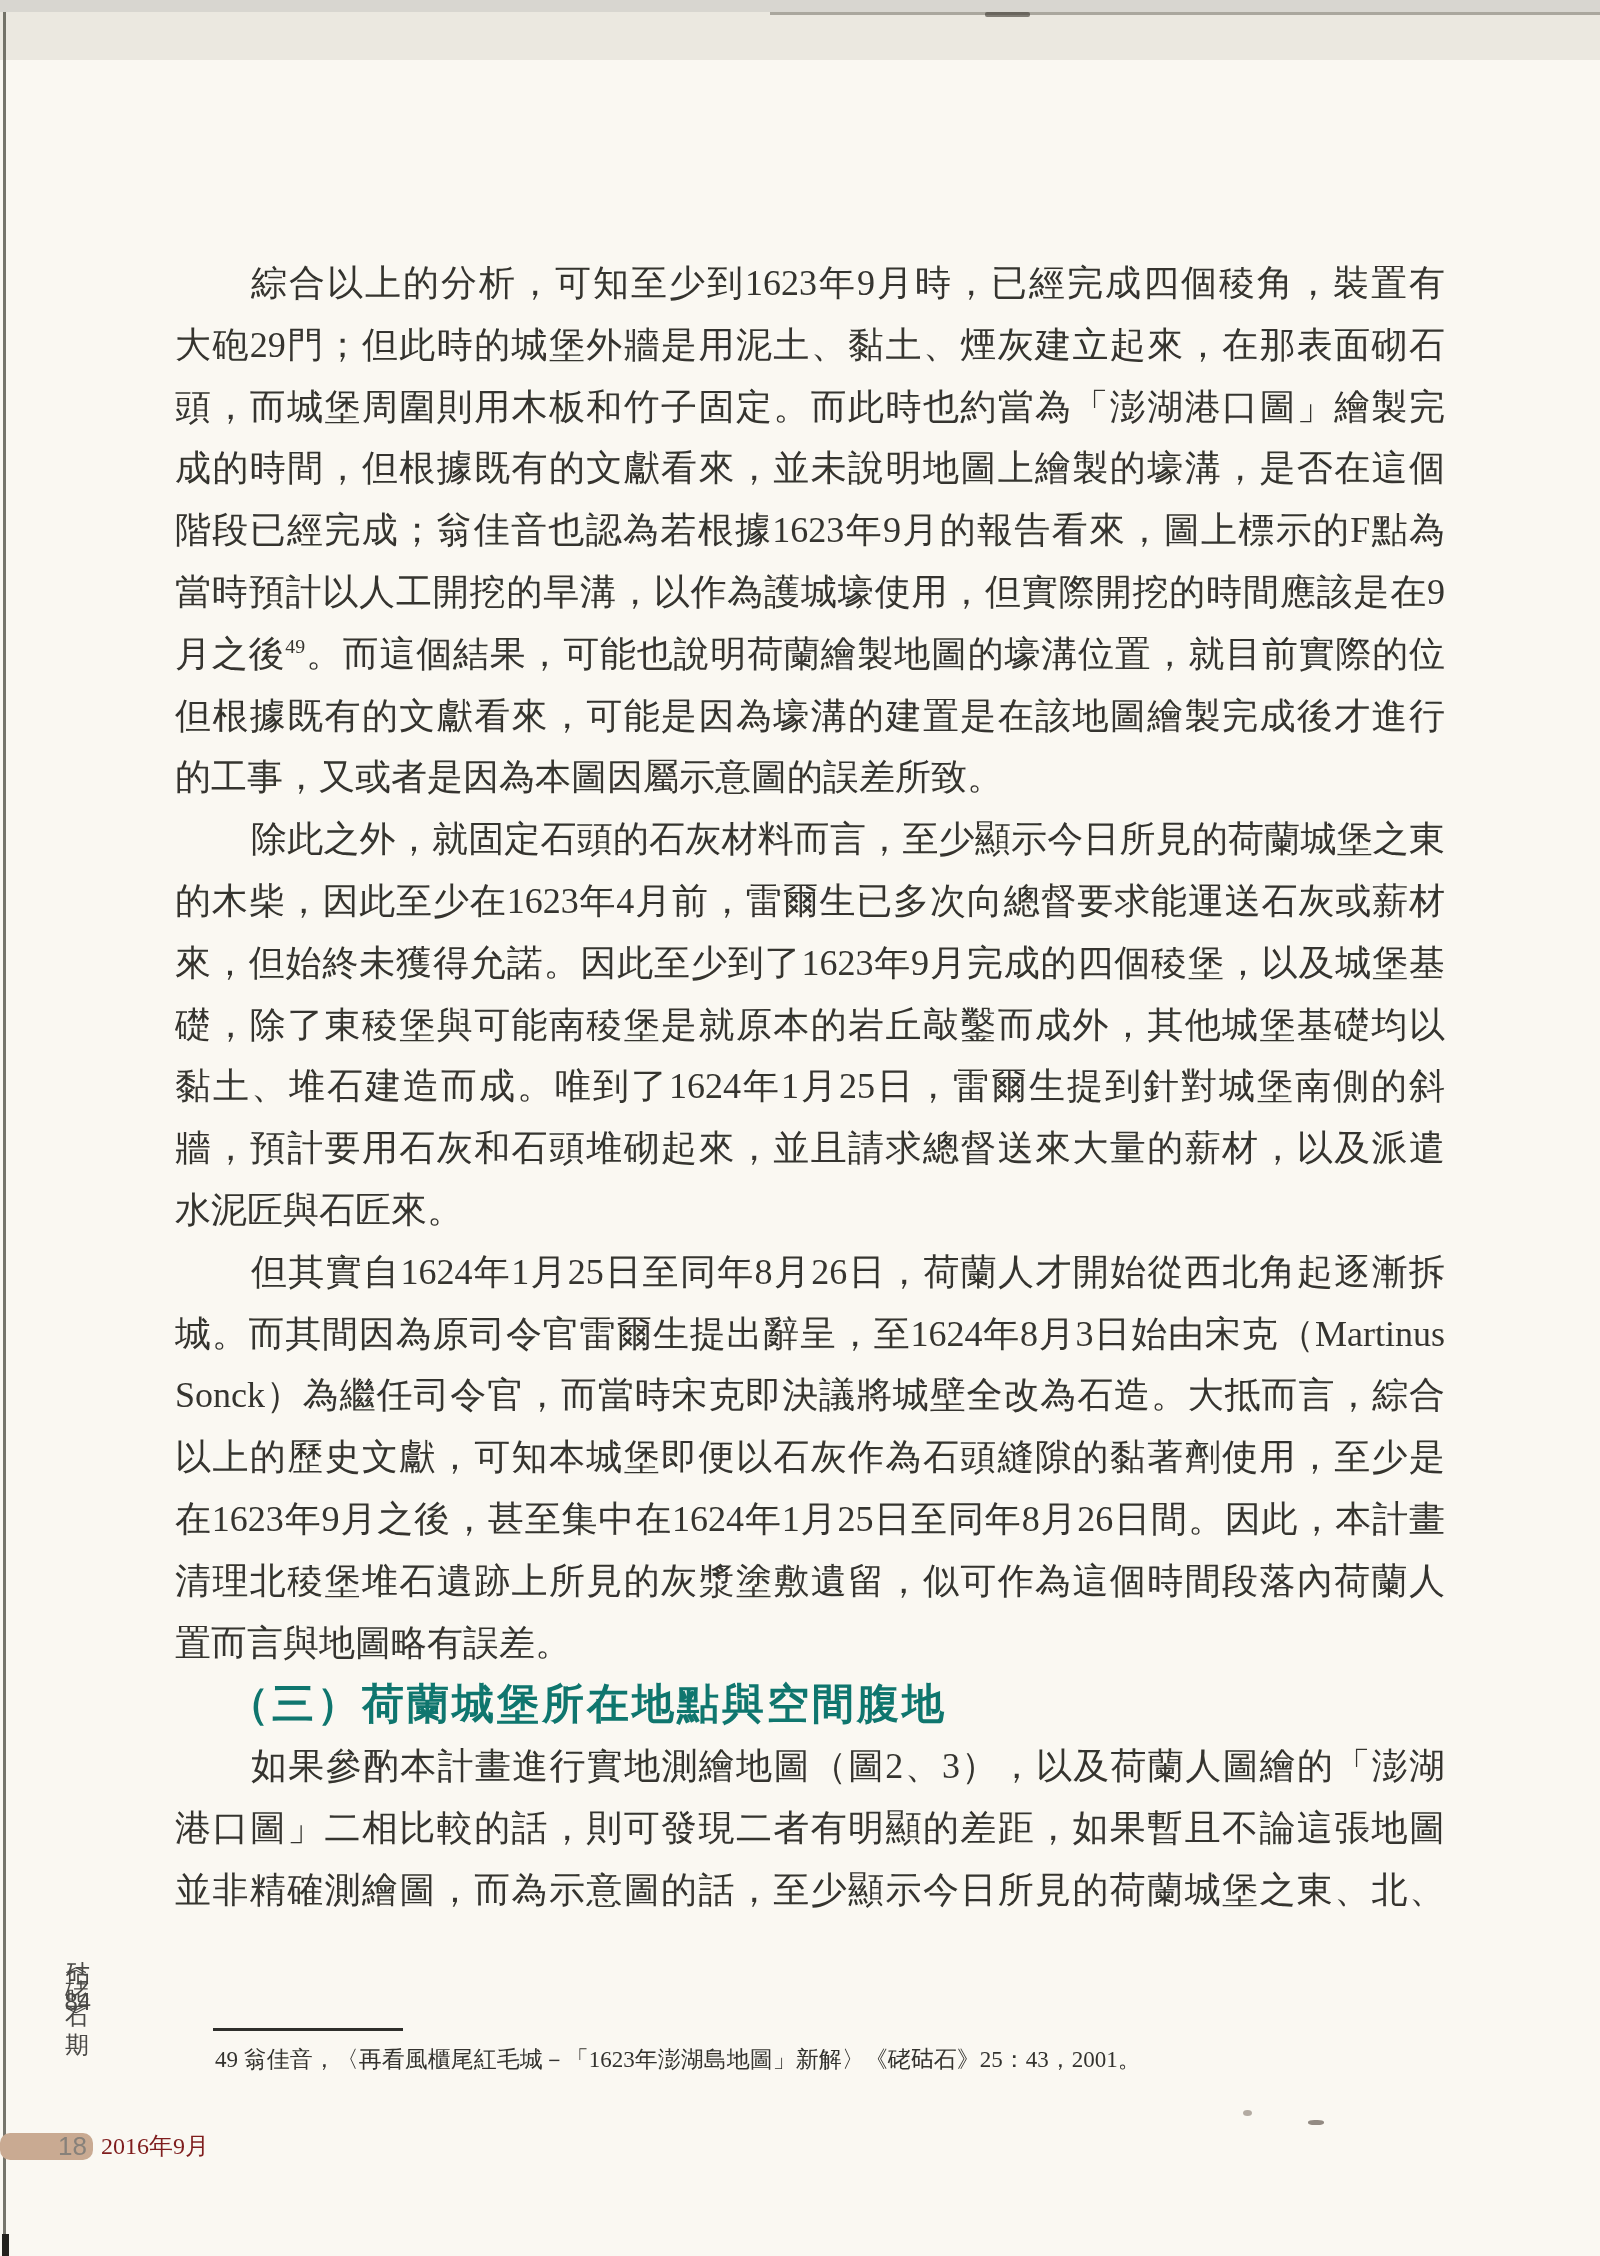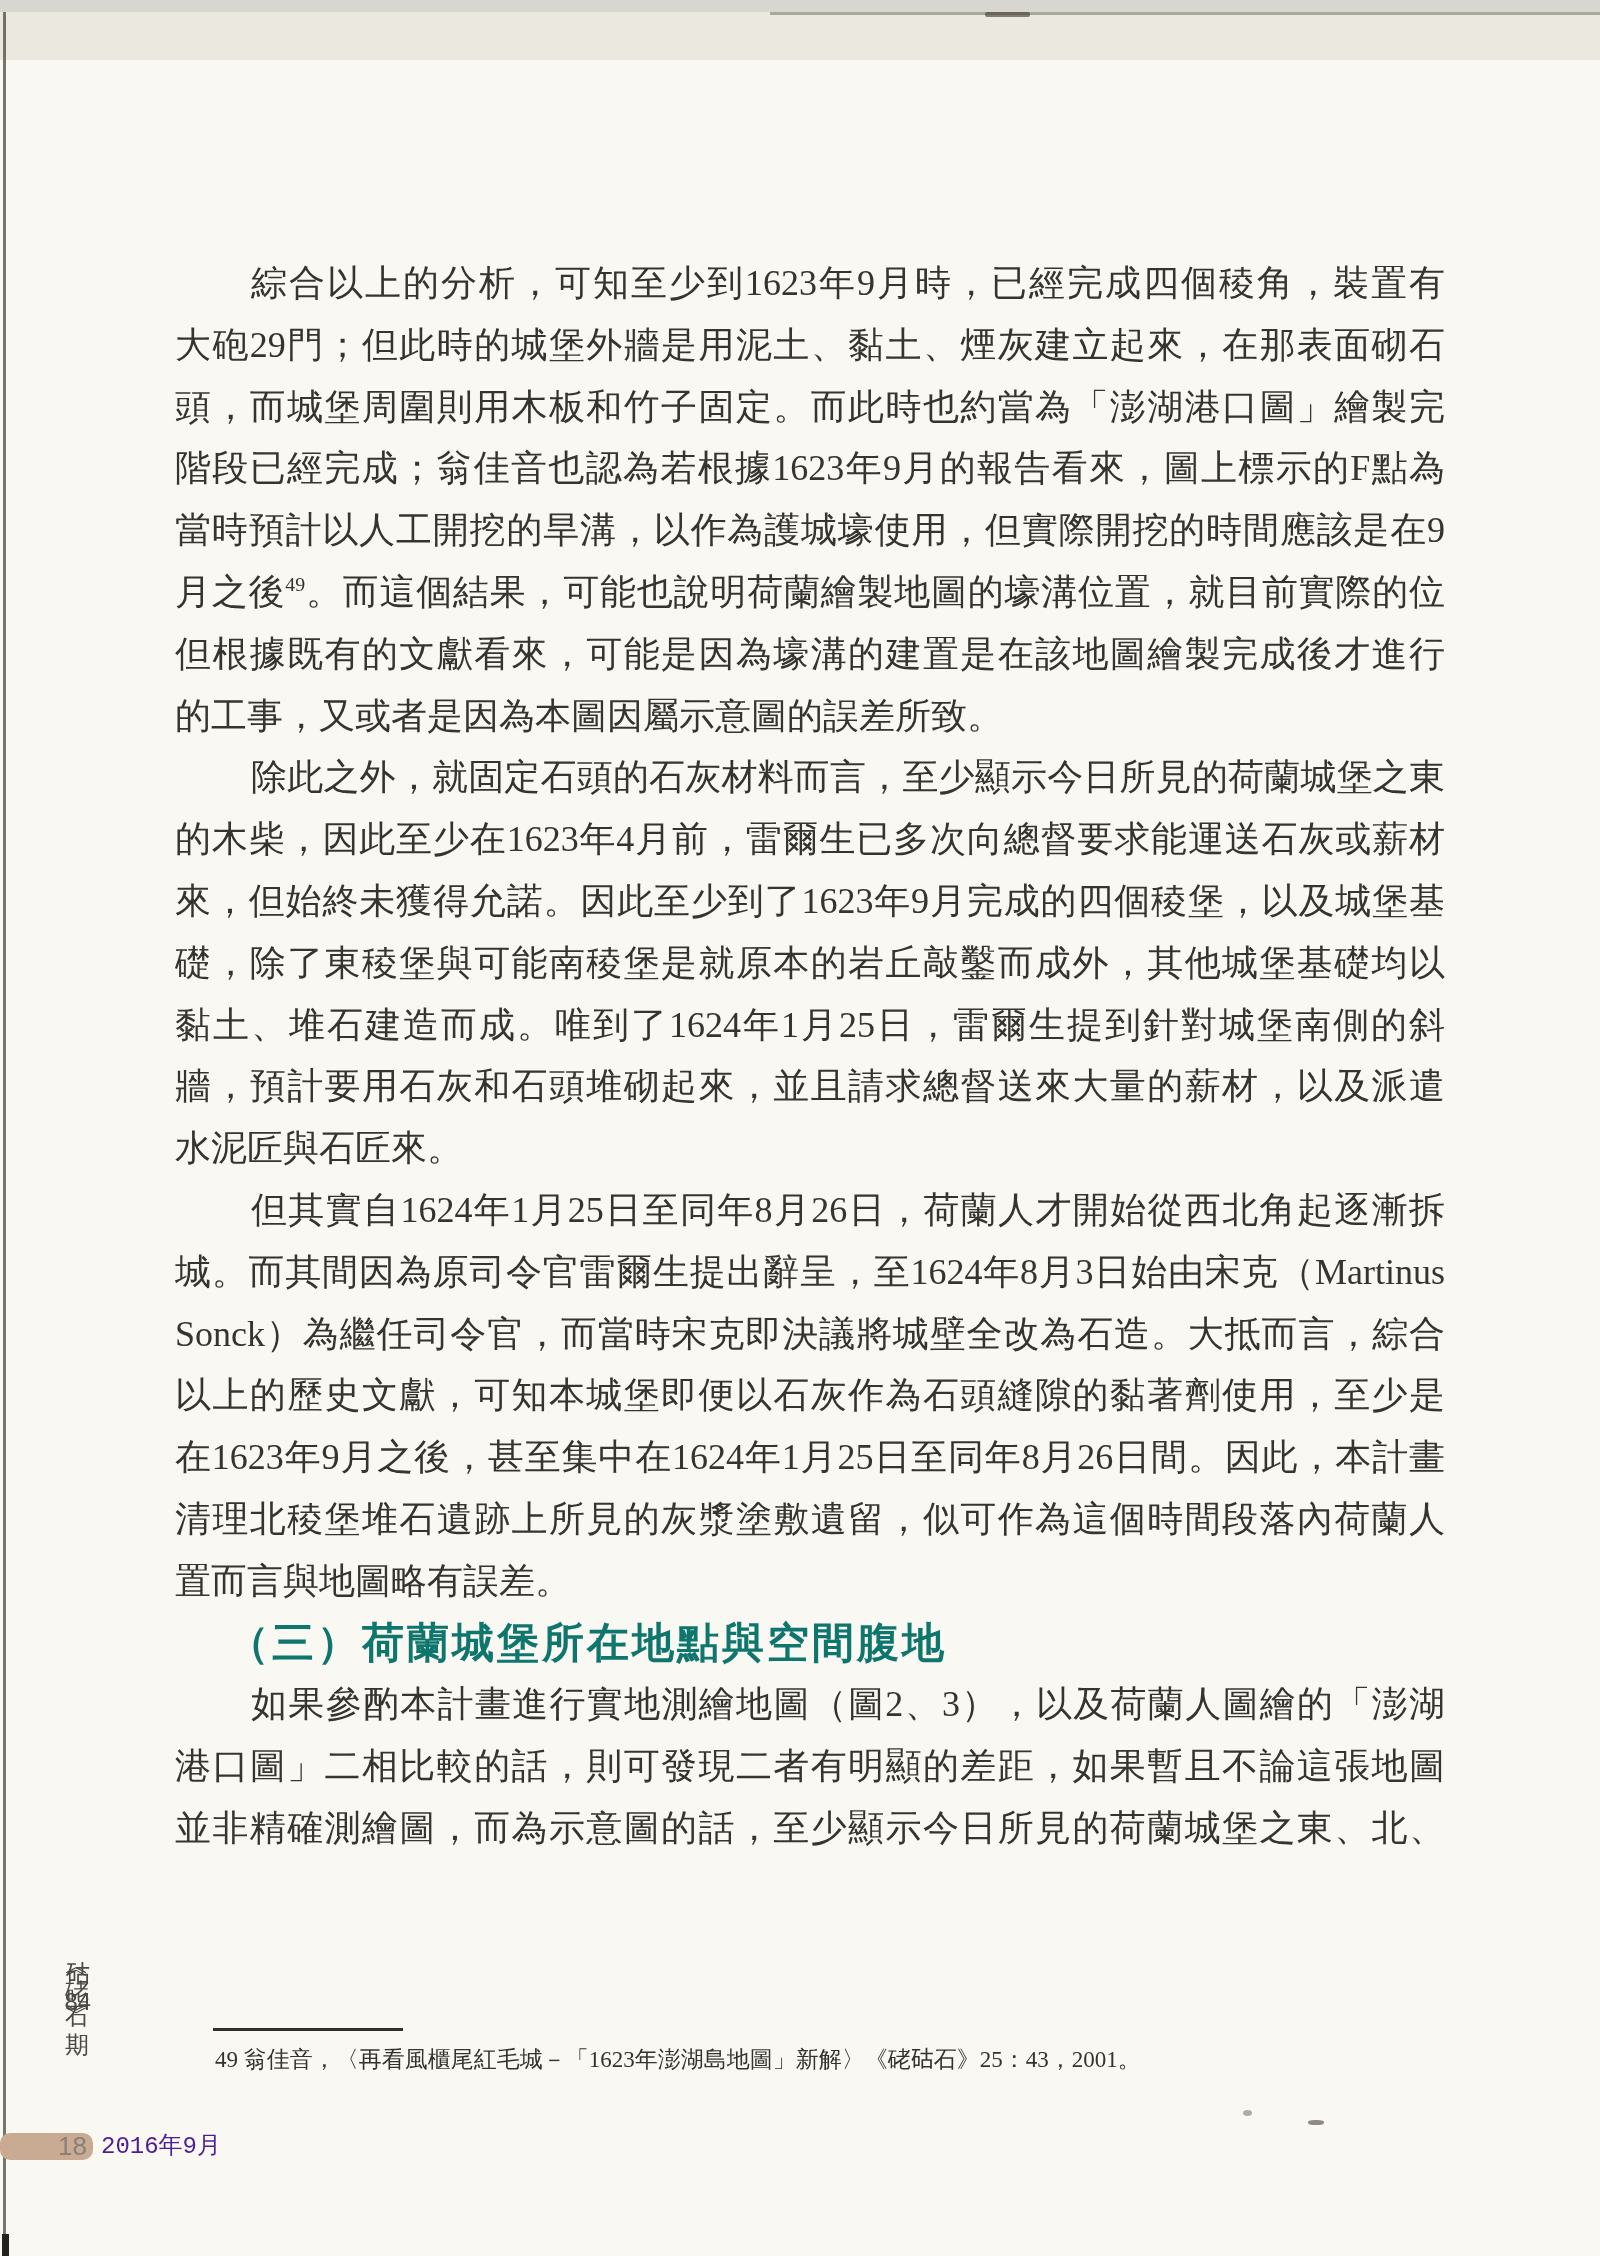--- a/index.html
+++ b/index.html
@@ -33,40 +33,41 @@
     writing-mode:vertical-rl;text-orientation:mixed;
     font-family:"Liberation Sans","DejaVu Sans",sans-serif;
     font-size:24px;line-height:30px;letter-spacing:1px;color:#4a4946;}
   .tcu{text-combine-upright:all;}
   
   .pagebar{position:absolute;left:0;top:2121px;width:93px;height:27px;background:#c9aa92;
     text-align:right;padding-right:6px;box-sizing:border-box;border-radius:10px;}
   .pagenum{font-family:"Liberation Sans","DejaVu Sans",sans-serif;
     font-size:26px;line-height:27px;color:#87817a;}
   .pagedate{position:absolute;left:101px;top:2121px;
-    font-family:Liberation Mono, monospace;
-    font-size:24px;line-height:27px;color:#4c1d95;}
+    font-family:Liberation Serif, serif;
+    font-size:24px;line-height:27px;color:#7f1d1d;}
 </style>
 </head>
 <body>
 
 <div class="page">
 
   <div class="top-band"></div>
   <div class="top-right-line"></div>
   <div class="top-right-smudge"></div>
   <div class="left-edge"></div>
   <div class="left-edge-bottom"></div>
   <div class="speck1"></div>
   <div class="speck2"></div>
 
   <main class="body-text">
     <div class="line first">綜合以上的分析，可知至少到1623年9月時，已經完成四個稜角，裝置有</div>
     <div class="line">大砲29門；但此時的城堡外牆是用泥土、黏土、煙灰建立起來，在那表面砌石</div>
     <div class="line">頭，而城堡周圍則用木板和竹子固定。而此時也約當為「澎湖港口圖」繪製完</div>
+    <div class="line">成的時間，但根據既有的文獻看來，並未說明地圖上繪製的壕溝，是否在這個</div>
     <div class="line">階段已經完成；翁佳音也認為若根據1623年9月的報告看來，圖上標示的F點為</div>
     <div class="line">當時預計以人工開挖的旱溝，以作為護城壕使用，但實際開挖的時間應該是在9</div>
     <div class="line"><span>月之後</span><sup>49</sup><span>。而這個結果，可能也說明荷蘭繪製地圖的壕溝位置，就目前實際的位</span></div>
     <div class="line">但根據既有的文獻看來，可能是因為壕溝的建置是在該地圖繪製完成後才進行</div>
     <div class="line last">的工事，又或者是因為本圖因屬示意圖的誤差所致。</div>
     <div class="line first">除此之外，就固定石頭的石灰材料而言，至少顯示今日所見的荷蘭城堡之東</div>
     <div class="line">的木柴，因此至少在1623年4月前，雷爾生已多次向總督要求能運送石灰或薪材</div>
     <div class="line">來，但始終未獲得允諾。因此至少到了1623年9月完成的四個稜堡，以及城堡基</div>
     <div class="line">礎，除了東稜堡與可能南稜堡是就原本的岩丘敲鑿而成外，其他城堡基礎均以</div>
     <div class="line">黏土、堆石建造而成。唯到了1624年1月25日，雷爾生提到針對城堡南側的斜</div>

